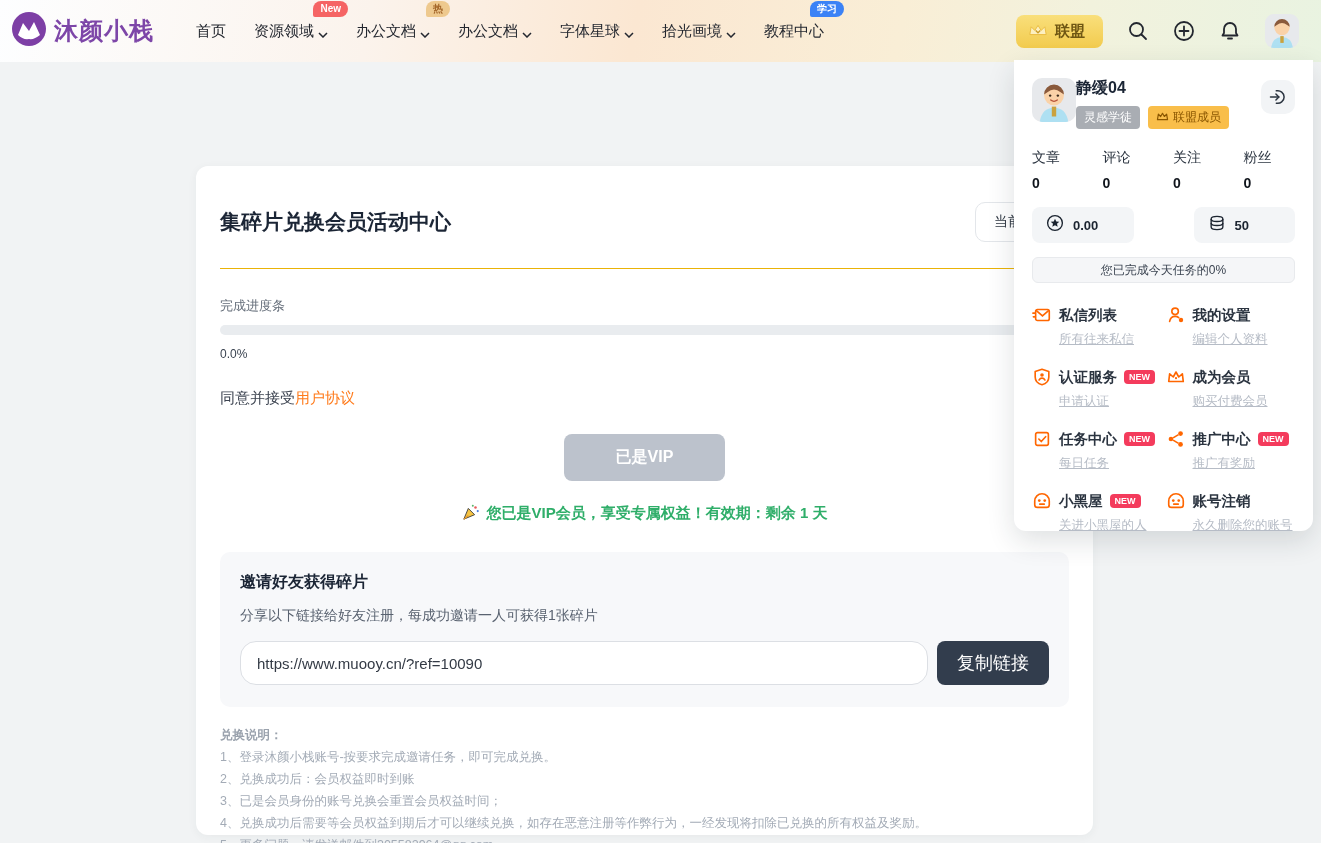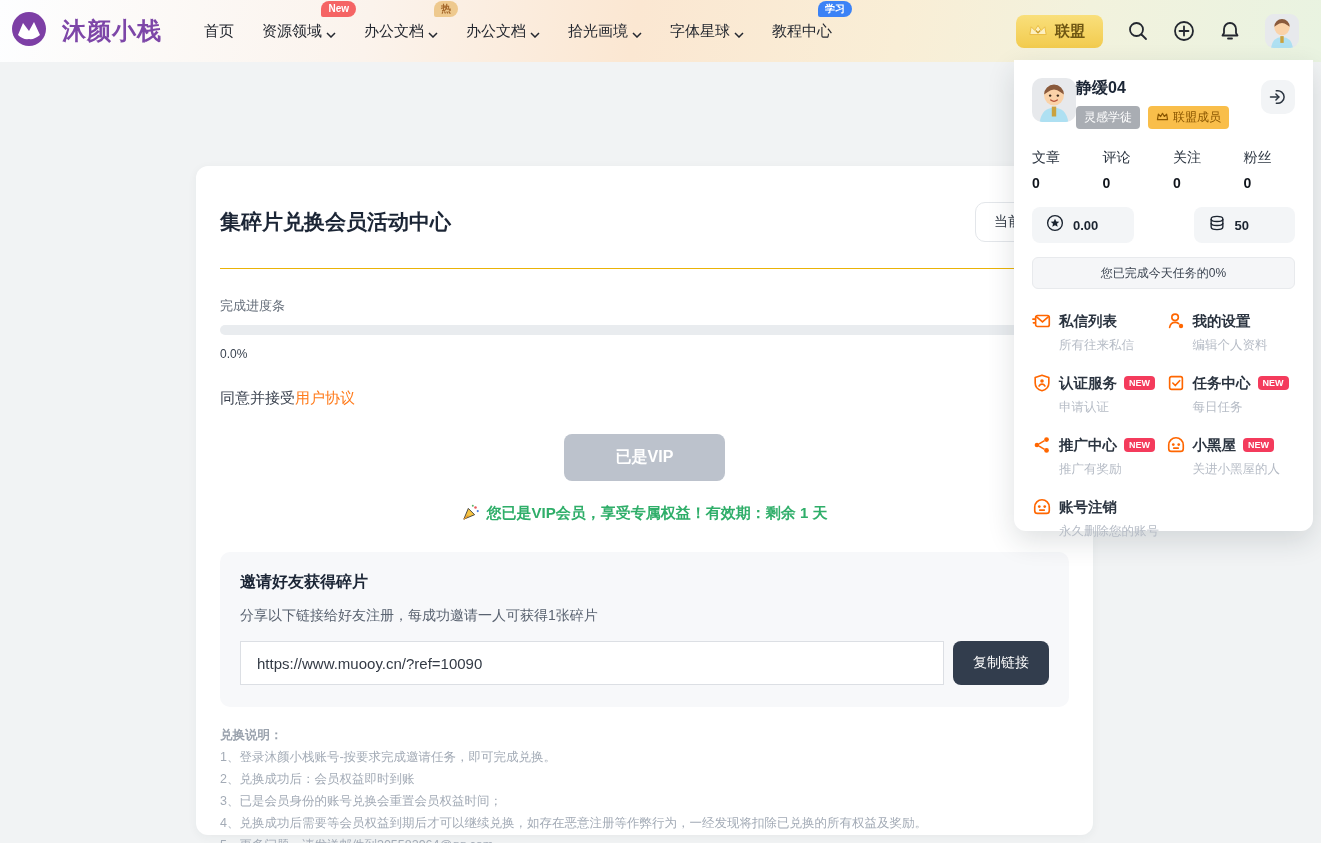--- a/index.html
+++ b/index.html
@@ -10,21 +10,21 @@
     color:#23272f;
   }
   .stage { position:absolute; inset:0; width:1321px; height:843px; }
 
   
   .header {
     position:absolute; left:0; top:0; width:1321px; height:62px;
     background:linear-gradient(100deg,#fdfeff 0%,#fbf3ec 28%,#fbe7d2 48%,#f9eed6 68%,#f2f2dd 82%,#e9f3e1 100%);
     display:flex; align-items:center; z-index:10;
   }
-  .logo { display:flex; align-items:center; gap:14px; margin-left:10px; cursor:pointer; }
+  .logo { display:flex; align-items:center; gap:6px; margin-left:10px; cursor:pointer; }
   .logo-text { font-size:24px; font-weight:bold; color:#7d46a8; letter-spacing:1px; }
   .nav { display:flex; align-items:center; margin-left:28px; }
   .nav-item { position:relative; display:flex; align-items:center; gap:4px;
     font-size:15px; color:#23272f; padding:0 14px; height:62px; cursor:pointer; white-space:nowrap; }
   .nav-item .chev { margin-top:2px; }
   .nav-badge { position:absolute; top:1px; right:-6px; font-size:10px; line-height:1;
     padding:3px 7px; border-radius:8px 8px 8px 2px; font-weight:bold; }
   .nav-badge.red { background:#f56464; color:#fff; }
   .nav-badge.tan { background:#eec98e; color:#a4672a; }
   .nav-badge.blue { background:#3b82f6; color:#fff; }
@@ -54,23 +54,23 @@
   .agree-link { color:#ff7a1a; cursor:pointer; }
   .vip-btn-wrap { margin-top:26px; text-align:center; }
   .vip-btn { background:#bcc2cc; color:#fff; font-size:16px; font-weight:bold;
     border:none; border-radius:8px; padding:13px 52px; cursor:not-allowed; }
   .vip-msg { margin-top:22px; text-align:center; font-size:15px; font-weight:bold; color:#2fae69;
     display:flex; align-items:center; justify-content:center; gap:7px; }
   .invite-card { margin-top:28px; background:#f7f8fa; border-radius:10px; padding:20px 20px 22px 20px; }
   .invite-title { font-size:16px; font-weight:bold; color:#1b2535; }
   .invite-desc { margin-top:14px; font-size:14px; color:#596270; }
   .invite-row { margin-top:16px; display:flex; gap:9px; }
-  .invite-input { flex:1; height:44px; background:#fff; border:1px solid #dcdfe4; border-radius:0;
+  .invite-input { flex:1; height:44px; background:#fff; border:1px solid #dcdfe4; border-radius:16px;
     padding:0 16px; font-size:15px; color:#333a45; font-family:"Liberation Sans","DejaVu Sans",sans-serif; }
-  .copy-btn { height:44px; padding:0 20px; background:#323d4d; color:#fff; font-size:14px;
+  .copy-btn { height:44px; padding:0 20px; background:#323d4d; color:#fff; font-size:18px;
     border:none; border-radius:8px; cursor:pointer; white-space:nowrap; }
   .rules { margin-top:20px; }
   .rules-title { font-size:12.5px; font-weight:bold; color:#9aa2ad; }
   .rules li { list-style:none; font-size:12.5px; color:#a3abb6; margin-top:5px; line-height:1.35; }
 
   
   .panel {
     position:absolute; left:1014px; top:60px; width:299px; height:471px;
     background:#ffffff; border-radius:0 0 12px 12px; box-shadow:0 10px 28px rgba(30,40,50,.14);
     padding:18px; z-index:50;
@@ -85,30 +85,30 @@
   .ubadge.amber { background:#f9be4a; color:#8a5600; }
   .logout-btn { width:34px; height:34px; background:#f2f4f6; border:none; border-radius:10px;
     cursor:pointer; display:flex; align-items:center; justify-content:center; flex:none; margin-top:2px; }
   .panel-stats { display:grid; grid-template-columns:repeat(4,1fr); margin-top:20px; text-align:left;gap:19px; }
   .stat-label { font-size:14px; color:#2b3440; }
   .stat-value { font-size:14px; font-weight:bold; color:#10151c; margin-top:8px; }
   .panel-pills { display:grid; grid-template-columns:1fr 1fr; gap:60px; margin-top:16px; }
   .pill { background:#f3f5f7; border-radius:8px; height:36px; display:flex; align-items:center;
     gap:9px; padding:0 14px; cursor:pointer; }
   .pill-value { font-size:13px; font-weight:bold; color:#1b2430; }
-  .task-progress { margin-top:14px; height:32px; background:#f5f6f8; border:1px solid #e8eaed;
+  .task-progress { margin-top:14px; height:26px; background:#f5f6f8; border:1px solid #e8eaed;
     border-radius:6px; display:flex; align-items:center; justify-content:center;
     font-size:12px; color:#3a4350; cursor:default; }
   .panel-menu { display:grid; grid-template-columns:1fr 1fr; column-gap:4px; row-gap:19px; margin-top:22px; }
   .menu-item { cursor:pointer; }
   .menu-top { display:flex; align-items:center; gap:7px; }
   .menu-title { font-size:14.5px; font-weight:bold; color:#2b3440; white-space:nowrap; }
   .new-badge { font-size:9px; font-weight:bold; color:#fff; background:#f43b5c;
     padding:2.5px 5px; border-radius:4px; line-height:1; }
-  .menu-sub { margin-top:6px; margin-left:27px; font-size:12.5px; color:#b6bcc6; white-space:nowrap; }
+  .menu-sub { margin-top:6px; margin-left:27px; font-size:12.5px; color:#b6bcc6; white-space:nowrap;text-decoration:underline; }
   .micon { width:20px; height:20px; flex:none; }
 </style>
 </head>
 <body>
 
 <div class="stage">
 
   <div class="header">
     <div class="logo">
       <span>
@@ -144,29 +144,29 @@
       </div>
       <div class="nav-item">
         <span>办公文档</span>
         <span class="chev">
           <svg width="10" height="6" viewBox="0 0 10 6">
               <polyline points="1,1 5,5 9,1" fill="none" stroke="#23272f" stroke-width="1.5"></polyline>
             </svg>
         </span>
       </div>
       <div class="nav-item">
-        <span>拾光画境</span>
+        <span>字体星球</span>
         <span class="chev">
           <svg width="10" height="6" viewBox="0 0 10 6">
               <polyline points="1,1 5,5 9,1" fill="none" stroke="#23272f" stroke-width="1.5"></polyline>
             </svg>
         </span>
       </div>
       <div class="nav-item">
-        <span>字体星球</span>
+        <span>拾光画境</span>
         <span class="chev">
           <svg width="10" height="6" viewBox="0 0 10 6">
               <polyline points="1,1 5,5 9,1" fill="none" stroke="#23272f" stroke-width="1.5"></polyline>
             </svg>
         </span>
       </div>
       <div class="nav-item">
         <span>教程中心</span>
         <span class="nav-badge blue">学习</span>
       </div>
@@ -385,20 +385,32 @@
                 <circle cx="11" cy="8.8" r="2" fill="#ff6600"></circle>
                 <path d="M7.8 14.3 q1.2 -2 3.2 -2 t3.2 2" fill="none" stroke="#ff6600" stroke-width="1.8" stroke-linecap="round"></path>
               </svg>
           </span>
           <span class="menu-title">认证服务</span>
           <span class="new-badge">NEW</span>
         </div>
         <div class="menu-sub">申请认证</div>
       </div>
 
+      <div class="menu-item">
+        <div class="menu-top">
+          <span class="micon">
+            <svg width="20" height="20" viewBox="0 0 22 22">
+                <path d="M3 16 L4 7.5 L8 11 L11 5.5 L14 11 L18 7.5 L19 16 Z" fill="none" stroke="#ff6600" stroke-width="1.8" stroke-linejoin="round"></path>
+                <circle cx="11" cy="12.3" r="1.2" fill="#ff6600"></circle>
+              </svg>
+          </span>
+          <span class="menu-title">成为会员</span>
+        </div>
+        <div class="menu-sub">购买付费会员</div>
+      </div>
 
       <div class="menu-item">
         <div class="menu-top">
           <span class="micon">
             <svg width="20" height="20" viewBox="0 0 22 22">
                 <rect x="4" y="4" width="14" height="14" rx="2" fill="none" stroke="#ff6600" stroke-width="1.8"></rect>
                 <polyline points="7.5,11 10.2,13.8 15,8.5" fill="none" stroke="#ff6600" stroke-width="1.8" stroke-linecap="round" stroke-linejoin="round"></polyline>
               </svg>
           </span>
           <span class="menu-title">任务中心</span>

